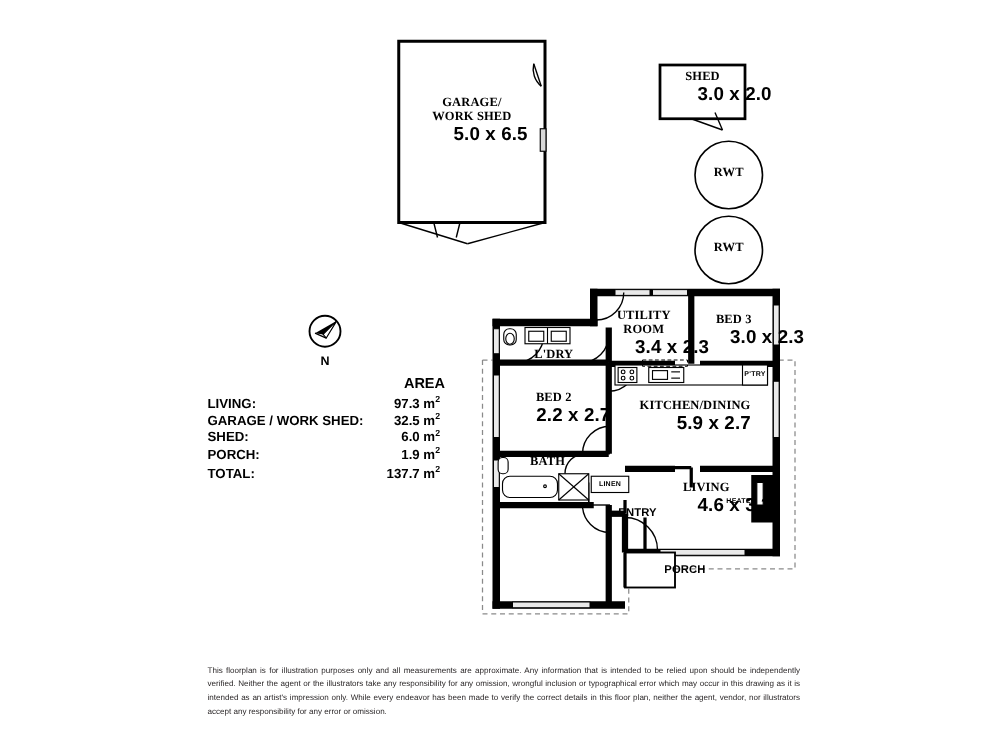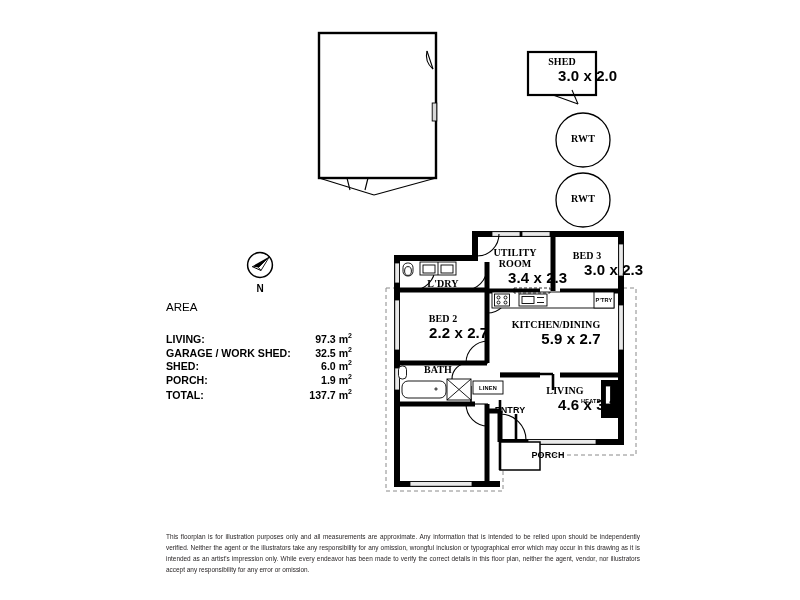--- a/index.html
+++ b/index.html
@@ -18,21 +18,21 @@
 
   .rm-name{font-size:10px;font-family:Liberation Serif, serif;}
   .rm-dim{font-size:15px;padding-left:30px;}
 
   .small-cap{font-size:9px;font-weight:bold;}
   .tiny-cap{font-size:5.6px;font-weight:bold;letter-spacing:.2px;}
 
   
   #area-block{position:absolute;left:166px;top:300px;width:190px;
               font-size:10.6px;font-weight:bold;color:#000;}
-  #area-block .hdr{font-size:11.6px;font-weight:normal;margin-bottom:20px;}
+  #area-block .hdr{font-size:11.6px;font-weight:bold;margin-bottom:4px;text-align:right;}
   #area-block table{border-collapse:collapse;width:186px;}
   #area-block td{padding:0 0 1.6px 0;font-size:10.6px;font-weight:bold;
                  vertical-align:baseline;}
   #area-block td.v{text-align:right;white-space:nowrap;}
   #area-block tr.total td{padding-top:2px;}
   sup{font-size:.66em;vertical-align:super;line-height:0;}
 
   
   #compass{position:absolute;left:243px;top:250px;width:34px;text-align:center;}
   #compass .n{font-size:10px;font-weight:bold;margin-top:-1px;}
@@ -226,20 +226,25 @@
       <rect x="605.5" y="386" width="5" height="18" fill="#ffffff" stroke="#000" stroke-width="0.8"></rect>
     </g>
 
     <g>
       <rect x="500" y="442" width="40" height="28" fill="#ffffff" stroke="#000" stroke-width="1.5"></rect>
       <line x1="500" y1="442" x2="500" y2="470" stroke="#000" stroke-width="2.6"></line>
     </g>
 
   </svg>
 
+  <div class="lbl" style="left:319px;top:78px;width:117px;">
+    <div class="rm-name">GARAGE/</div>
+    <div class="rm-name">WORK SHED</div>
+    <div class="rm-dim">5.0 x 6.5</div>
+  </div>
 
   <div class="lbl" style="left:528px;top:57px;width:68px;">
     <div class="rm-name">SHED</div>
     <div class="rm-dim">3.0 x 2.0</div>
   </div>
 
   <div class="lbl rm-name" style="left:556px;top:134px;width:54px;">RWT</div>
   <div class="lbl rm-name" style="left:556px;top:194px;width:54px;">RWT</div>
 
   <div class="lbl" style="left:478px;top:248px;width:74px;">

